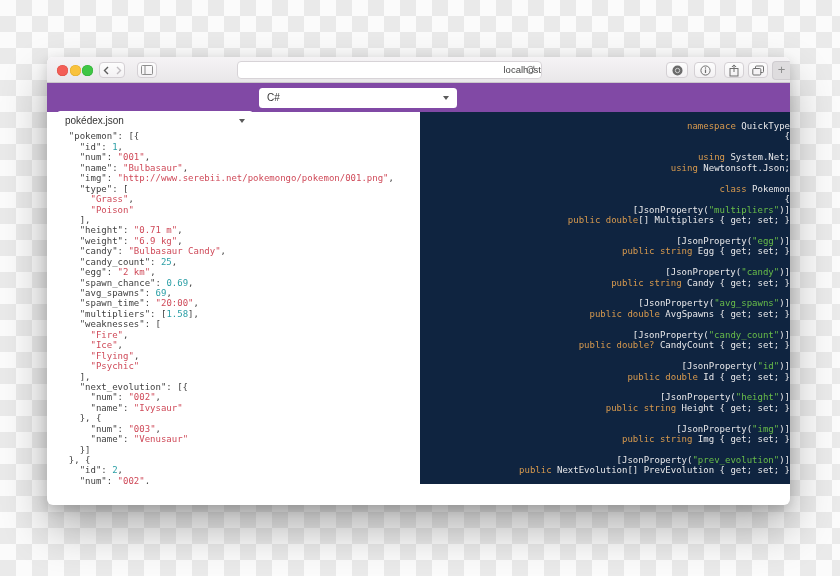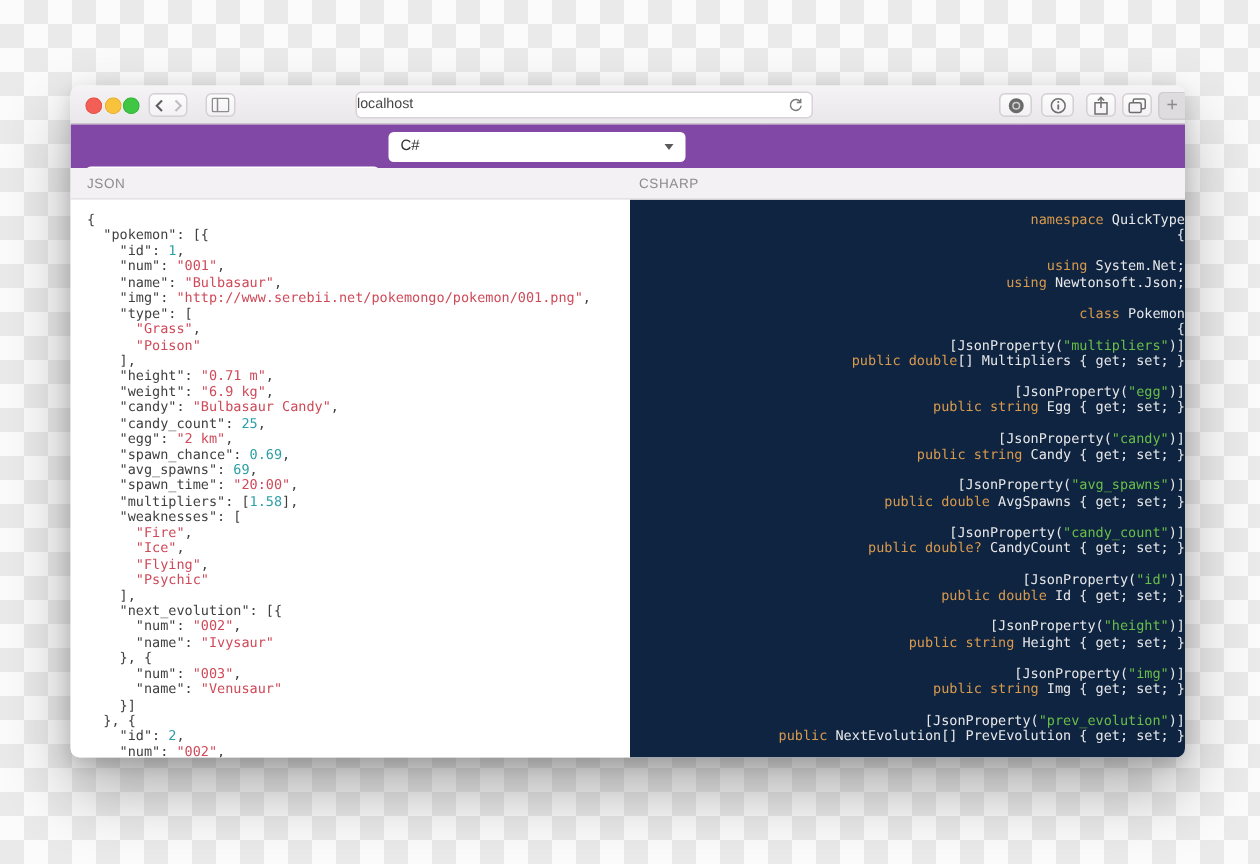--- a/index.html
+++ b/index.html
@@ -46,21 +46,21 @@
     background: linear-gradient(#fdfdfd, #f3f1f3);
     display: flex; align-items: center; justify-content: center;
   }
 
   .urlfield {
     position: absolute; left: 190px; top: 4px; width: 305px; height: 18px;
     background: #fff; border: 1px solid #d7d3d7; border-radius: 4px;
   }
   .urltext {
     position: absolute; left: 0; right: 0; top: 0; height: 16px;
-    text-align: left; font-size: 9.5px; line-height: 16px; color: #474747;
+    text-align: right; font-size: 9.5px; line-height: 16px; color: #474747;
   }
   .reload { position: absolute; right: 5px; top: 3px; }
 
   .newtab {
     position: absolute; right: 0; top: 4px; width: 18px; height: 19px;
     background: #dedcde; border: 1px solid #cfccd0; border-right: none;
     border-radius: 4px 0 0 4px;
     color: #8b8b8b; font-size: 13px; line-height: 16px; text-align: center;
   }
 
@@ -194,24 +194,20 @@
       <span class="select src">
         <span>pokédex.json</span>
         <span class="caret"></span>
       </span>
       <span class="select lang">
         <span>C#</span>
         <span class="caret"></span>
       </span>
     </div>
 
-    <div class="strip">
-      <span class="panelabel left">JSON</span>
-      <span class="panelabel right">CSHARP</span>
-    </div>
 
     <div class="panes">
       <div class="pane json-pane">
         <div class="code" id="json-code"><div class="line"><span class="tok-p">{</span></div><div class="line"><span class="tok-p">  "pokemon": [{</span></div><div class="line"><span class="tok-p">    "id": </span><span class="tok-n">1</span><span class="tok-p">,</span></div><div class="line"><span class="tok-p">    "num": </span><span class="tok-s">"001"</span><span class="tok-p">,</span></div><div class="line"><span class="tok-p">    "name": </span><span class="tok-s">"Bulbasaur"</span><span class="tok-p">,</span></div><div class="line"><span class="tok-p">    "img": </span><span class="tok-s">"http://www.serebii.net/pokemongo/pokemon/001.png"</span><span class="tok-p">,</span></div><div class="line"><span class="tok-p">    "type": [</span></div><div class="line"><span class="tok-p">      </span><span class="tok-s">"Grass"</span><span class="tok-p">,</span></div><div class="line"><span class="tok-p">      </span><span class="tok-s">"Poison"</span></div><div class="line"><span class="tok-p">    ],</span></div><div class="line"><span class="tok-p">    "height": </span><span class="tok-s">"0.71 m"</span><span class="tok-p">,</span></div><div class="line"><span class="tok-p">    "weight": </span><span class="tok-s">"6.9 kg"</span><span class="tok-p">,</span></div><div class="line"><span class="tok-p">    "candy": </span><span class="tok-s">"Bulbasaur Candy"</span><span class="tok-p">,</span></div><div class="line"><span class="tok-p">    "candy_count": </span><span class="tok-n">25</span><span class="tok-p">,</span></div><div class="line"><span class="tok-p">    "egg": </span><span class="tok-s">"2 km"</span><span class="tok-p">,</span></div><div class="line"><span class="tok-p">    "spawn_chance": </span><span class="tok-n">0.69</span><span class="tok-p">,</span></div><div class="line"><span class="tok-p">    "avg_spawns": </span><span class="tok-n">69</span><span class="tok-p">,</span></div><div class="line"><span class="tok-p">    "spawn_time": </span><span class="tok-s">"20:00"</span><span class="tok-p">,</span></div><div class="line"><span class="tok-p">    "multipliers": [</span><span class="tok-n">1.58</span><span class="tok-p">],</span></div><div class="line"><span class="tok-p">    "weaknesses": [</span></div><div class="line"><span class="tok-p">      </span><span class="tok-s">"Fire"</span><span class="tok-p">,</span></div><div class="line"><span class="tok-p">      </span><span class="tok-s">"Ice"</span><span class="tok-p">,</span></div><div class="line"><span class="tok-p">      </span><span class="tok-s">"Flying"</span><span class="tok-p">,</span></div><div class="line"><span class="tok-p">      </span><span class="tok-s">"Psychic"</span></div><div class="line"><span class="tok-p">    ],</span></div><div class="line"><span class="tok-p">    "next_evolution": [{</span></div><div class="line"><span class="tok-p">      "num": </span><span class="tok-s">"002"</span><span class="tok-p">,</span></div><div class="line"><span class="tok-p">      "name": </span><span class="tok-s">"Ivysaur"</span></div><div class="line"><span class="tok-p">    }, {</span></div><div class="line"><span class="tok-p">      "num": </span><span class="tok-s">"003"</span><span class="tok-p">,</span></div><div class="line"><span class="tok-p">      "name": </span><span class="tok-s">"Venusaur"</span></div><div class="line"><span class="tok-p">    }]</span></div><div class="line"><span class="tok-p">  }, {</span></div><div class="line"><span class="tok-p">    "id": </span><span class="tok-n">2</span><span class="tok-p">,</span></div><div class="line"><span class="tok-p">    "num": </span><span class="tok-s">"002"</span><span class="tok-p">,</span></div></div>
       </div>
       <div class="pane cs-pane">
         <div class="code" id="cs-code"><div class="line"><span class="tok-k">namespace</span><span class="tok-p"> QuickType</span></div><div class="line"><span class="tok-p">{</span></div><div class="line">&nbsp;</div><div class="line"><span class="tok-p">    </span><span class="tok-k">using</span><span class="tok-p"> System.Net;</span></div><div class="line"><span class="tok-p">    </span><span class="tok-k">using</span><span class="tok-p"> Newtonsoft.Json;</span></div><div class="line">&nbsp;</div><div class="line"><span class="tok-p">    </span><span class="tok-k">class</span><span class="tok-p"> Pokemon</span></div><div class="line"><span class="tok-p">    {</span></div><div class="line"><span class="tok-p">        [JsonProperty(</span><span class="tok-s">"multipliers"</span><span class="tok-p">)]</span></div><div class="line"><span class="tok-p">        </span><span class="tok-k">public double</span><span class="tok-p">[] Multipliers { get; set; }</span></div><div class="line">&nbsp;</div><div class="line"><span class="tok-p">        [JsonProperty(</span><span class="tok-s">"egg"</span><span class="tok-p">)]</span></div><div class="line"><span class="tok-p">        </span><span class="tok-k">public string</span><span class="tok-p"> Egg { get; set; }</span></div><div class="line">&nbsp;</div><div class="line"><span class="tok-p">        [JsonProperty(</span><span class="tok-s">"candy"</span><span class="tok-p">)]</span></div><div class="line"><span class="tok-p">        </span><span class="tok-k">public string</span><span class="tok-p"> Candy { get; set; }</span></div><div class="line">&nbsp;</div><div class="line"><span class="tok-p">        [JsonProperty(</span><span class="tok-s">"avg_spawns"</span><span class="tok-p">)]</span></div><div class="line"><span class="tok-p">        </span><span class="tok-k">public double</span><span class="tok-p"> AvgSpawns { get; set; }</span></div><div class="line">&nbsp;</div><div class="line"><span class="tok-p">        [JsonProperty(</span><span class="tok-s">"candy_count"</span><span class="tok-p">)]</span></div><div class="line"><span class="tok-p">        </span><span class="tok-k">public double?</span><span class="tok-p"> CandyCount { get; set; }</span></div><div class="line">&nbsp;</div><div class="line"><span class="tok-p">        [JsonProperty(</span><span class="tok-s">"id"</span><span class="tok-p">)]</span></div><div class="line"><span class="tok-p">        </span><span class="tok-k">public double</span><span class="tok-p"> Id { get; set; }</span></div><div class="line">&nbsp;</div><div class="line"><span class="tok-p">        [JsonProperty(</span><span class="tok-s">"height"</span><span class="tok-p">)]</span></div><div class="line"><span class="tok-p">        </span><span class="tok-k">public string</span><span class="tok-p"> Height { get; set; }</span></div><div class="line">&nbsp;</div><div class="line"><span class="tok-p">        [JsonProperty(</span><span class="tok-s">"img"</span><span class="tok-p">)]</span></div><div class="line"><span class="tok-p">        </span><span class="tok-k">public string</span><span class="tok-p"> Img { get; set; }</span></div><div class="line">&nbsp;</div><div class="line"><span class="tok-p">        [JsonProperty(</span><span class="tok-s">"prev_evolution"</span><span class="tok-p">)]</span></div><div class="line"><span class="tok-p">        </span><span class="tok-k">public</span><span class="tok-p"> NextEvolution[] PrevEvolution { get; set; }</span></div></div>
       </div>
     </div>
 

